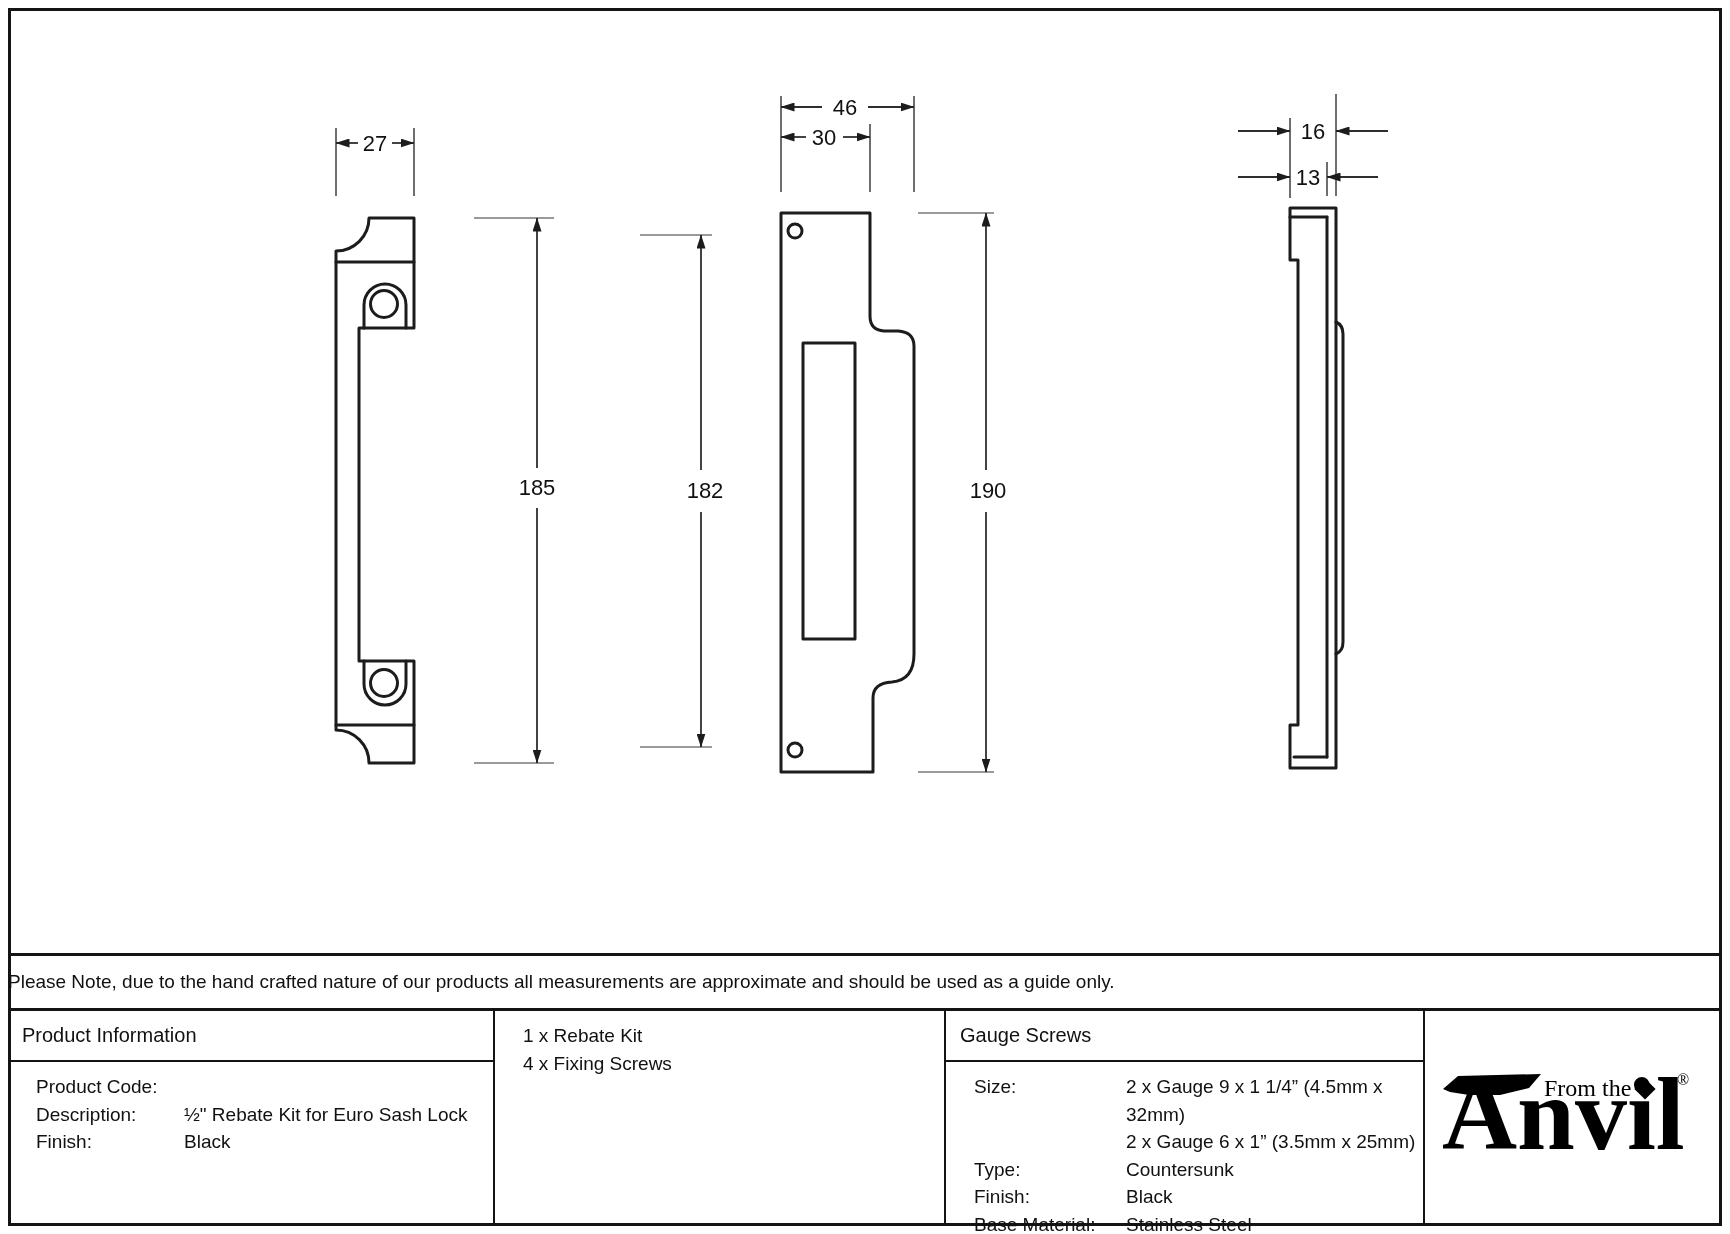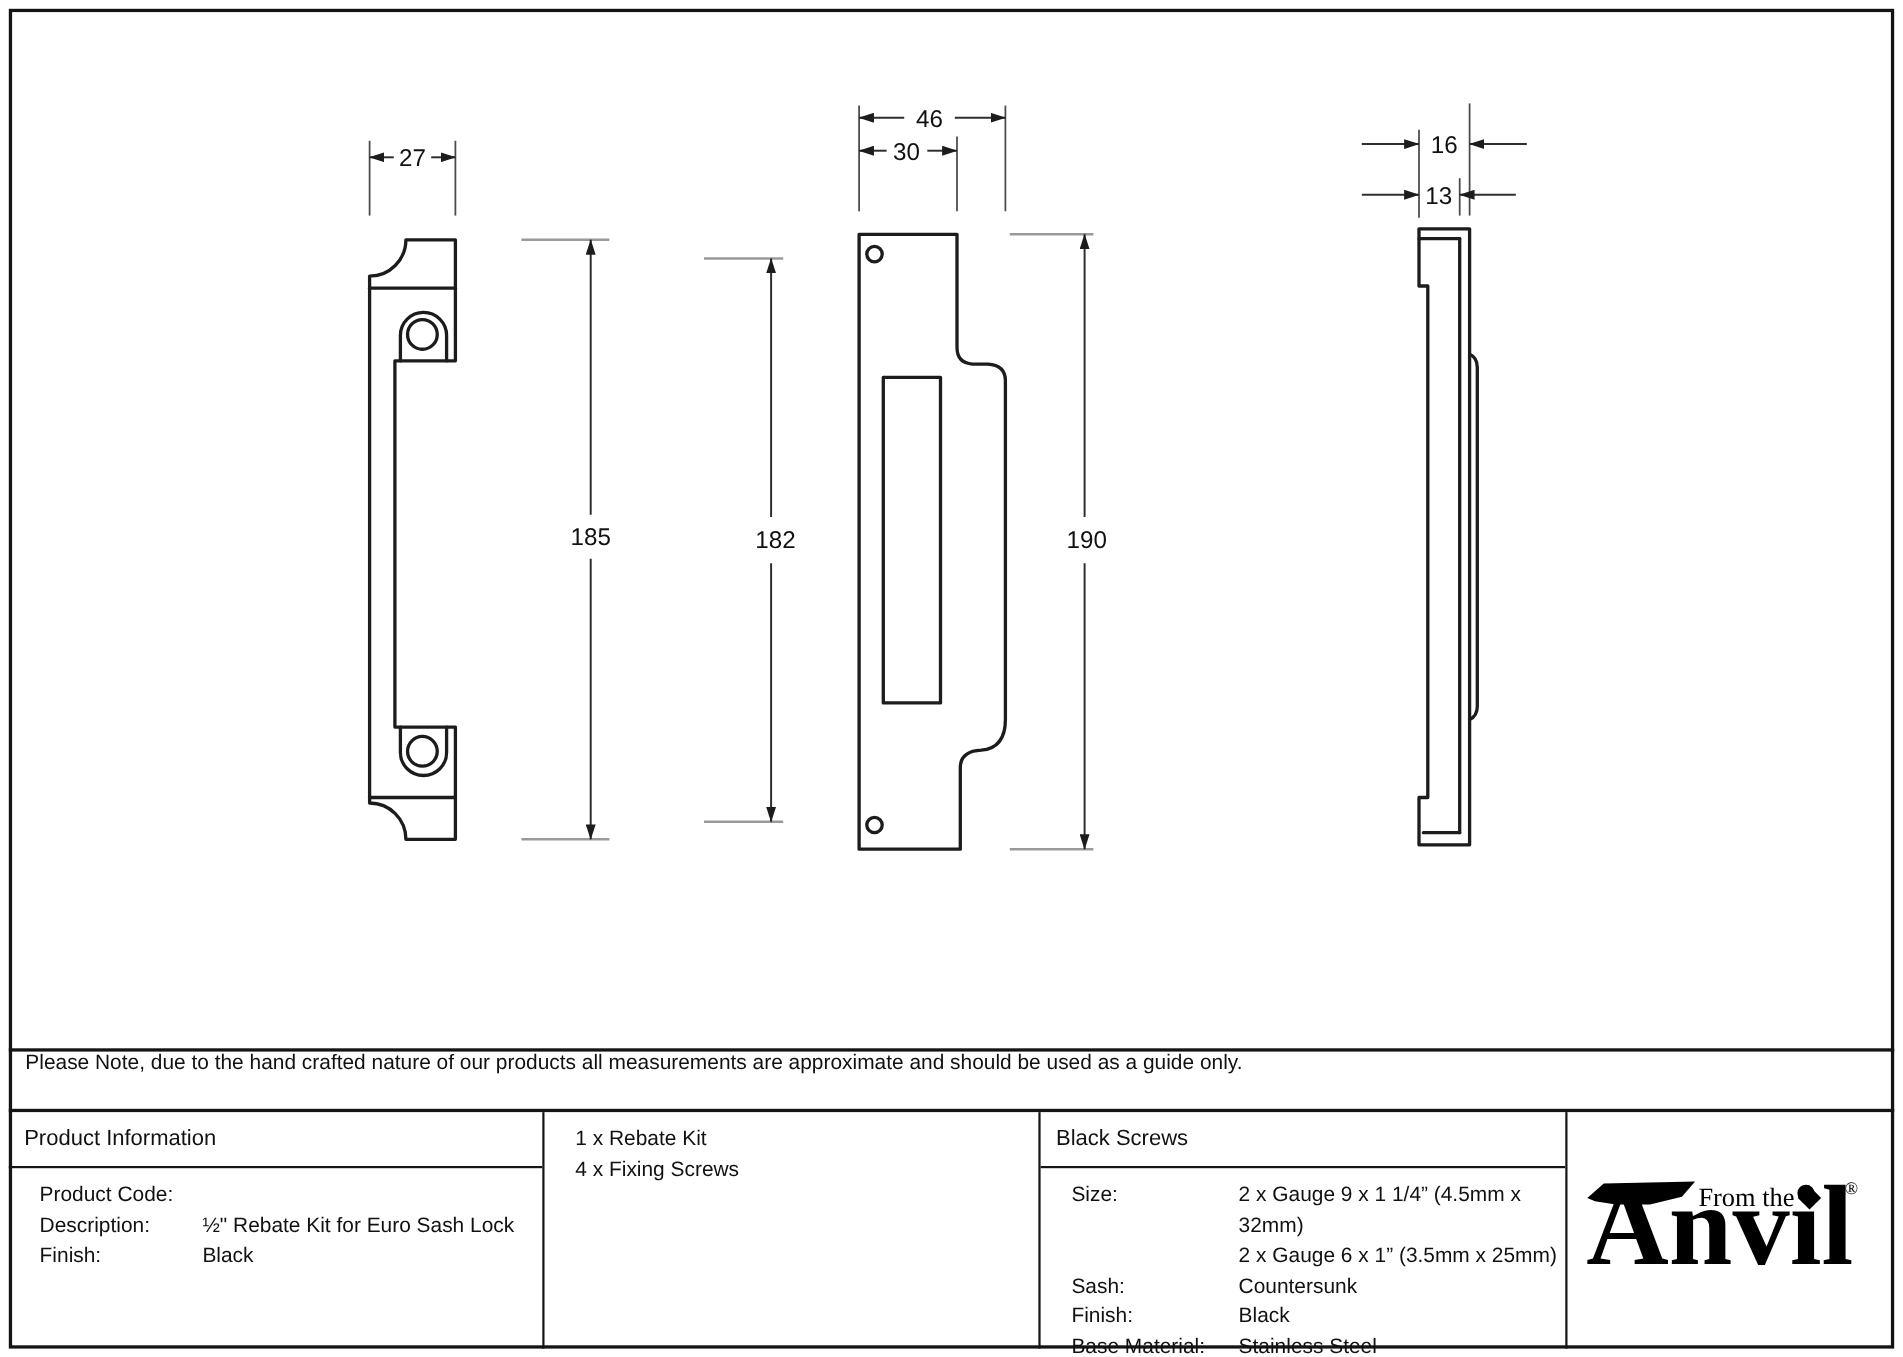--- a/index.html
+++ b/index.html
@@ -15,21 +15,21 @@
   #drawing-svg{position:absolute;left:0;top:0;}
   .outline{fill:none;stroke:#1c1c1c;stroke-width:3;stroke-linejoin:round;stroke-linecap:round;}
   .dimline{fill:none;stroke:#2e2e2e;stroke-width:1.8;}
   .extline{fill:none;stroke:#4a4a4a;stroke-width:1.6;}
   .tick{fill:none;stroke:#9a9a9a;stroke-width:2.2;}
   .dimtext{font-family:"Liberation Sans","DejaVu Sans",sans-serif;font-size:22px;fill:#111;text-anchor:middle;}
   
   #note-band{
     position:absolute;left:8px;top:953px;width:1714px;height:55px;
     border-top:3px solid #141414;box-sizing:border-box;
-    display:flex;padding-left:15px;font-size:19px;
+    display:flex;align-items:center;font-size:19px;
   }
   
   #table-band{
     position:absolute;left:8px;top:1008px;width:1714px;height:218px;
     border-top:3px solid #141414;box-sizing:border-box;display:flex;
   }
   .tcol{box-sizing:border-box;height:100%;}
   .tcol + .tcol{border-left:2.5px solid #141414;}
   .tcol-header{
     height:51px;border-bottom:2.5px solid #141414;box-sizing:border-box;
@@ -155,32 +155,32 @@
     </div>
 
     <div class="tcol" id="col-pack">
       <div class="tcol-body">
         <div>1 x Rebate Kit</div>
         <div>4 x Fixing Screws</div>
       </div>
     </div>
 
     <div class="tcol" id="col-screws">
-      <div class="tcol-header">Black Screws</div>
+      <div class="tcol-header">Gauge Screws</div>
       <div class="tcol-body">
         <div class="kv">
           <span>Size:</span>
           <span>2 x Gauge 9 x 1 1/4” (4.5mm x 32mm)</span>
         </div>
         <div class="kv">
           <span></span>
           <span>2 x Gauge 6 x 1” (3.5mm x 25mm)</span>
         </div>
         <div class="kv">
-          <span>Sash:</span>
+          <span>Type:</span>
           <span>Countersunk</span>
         </div>
         <div class="kv">
           <span>Finish:</span>
           <span>Black</span>
         </div>
         <div class="kv">
           <span>Base Material:</span>
           <span>Stainless Steel</span>
         </div>

